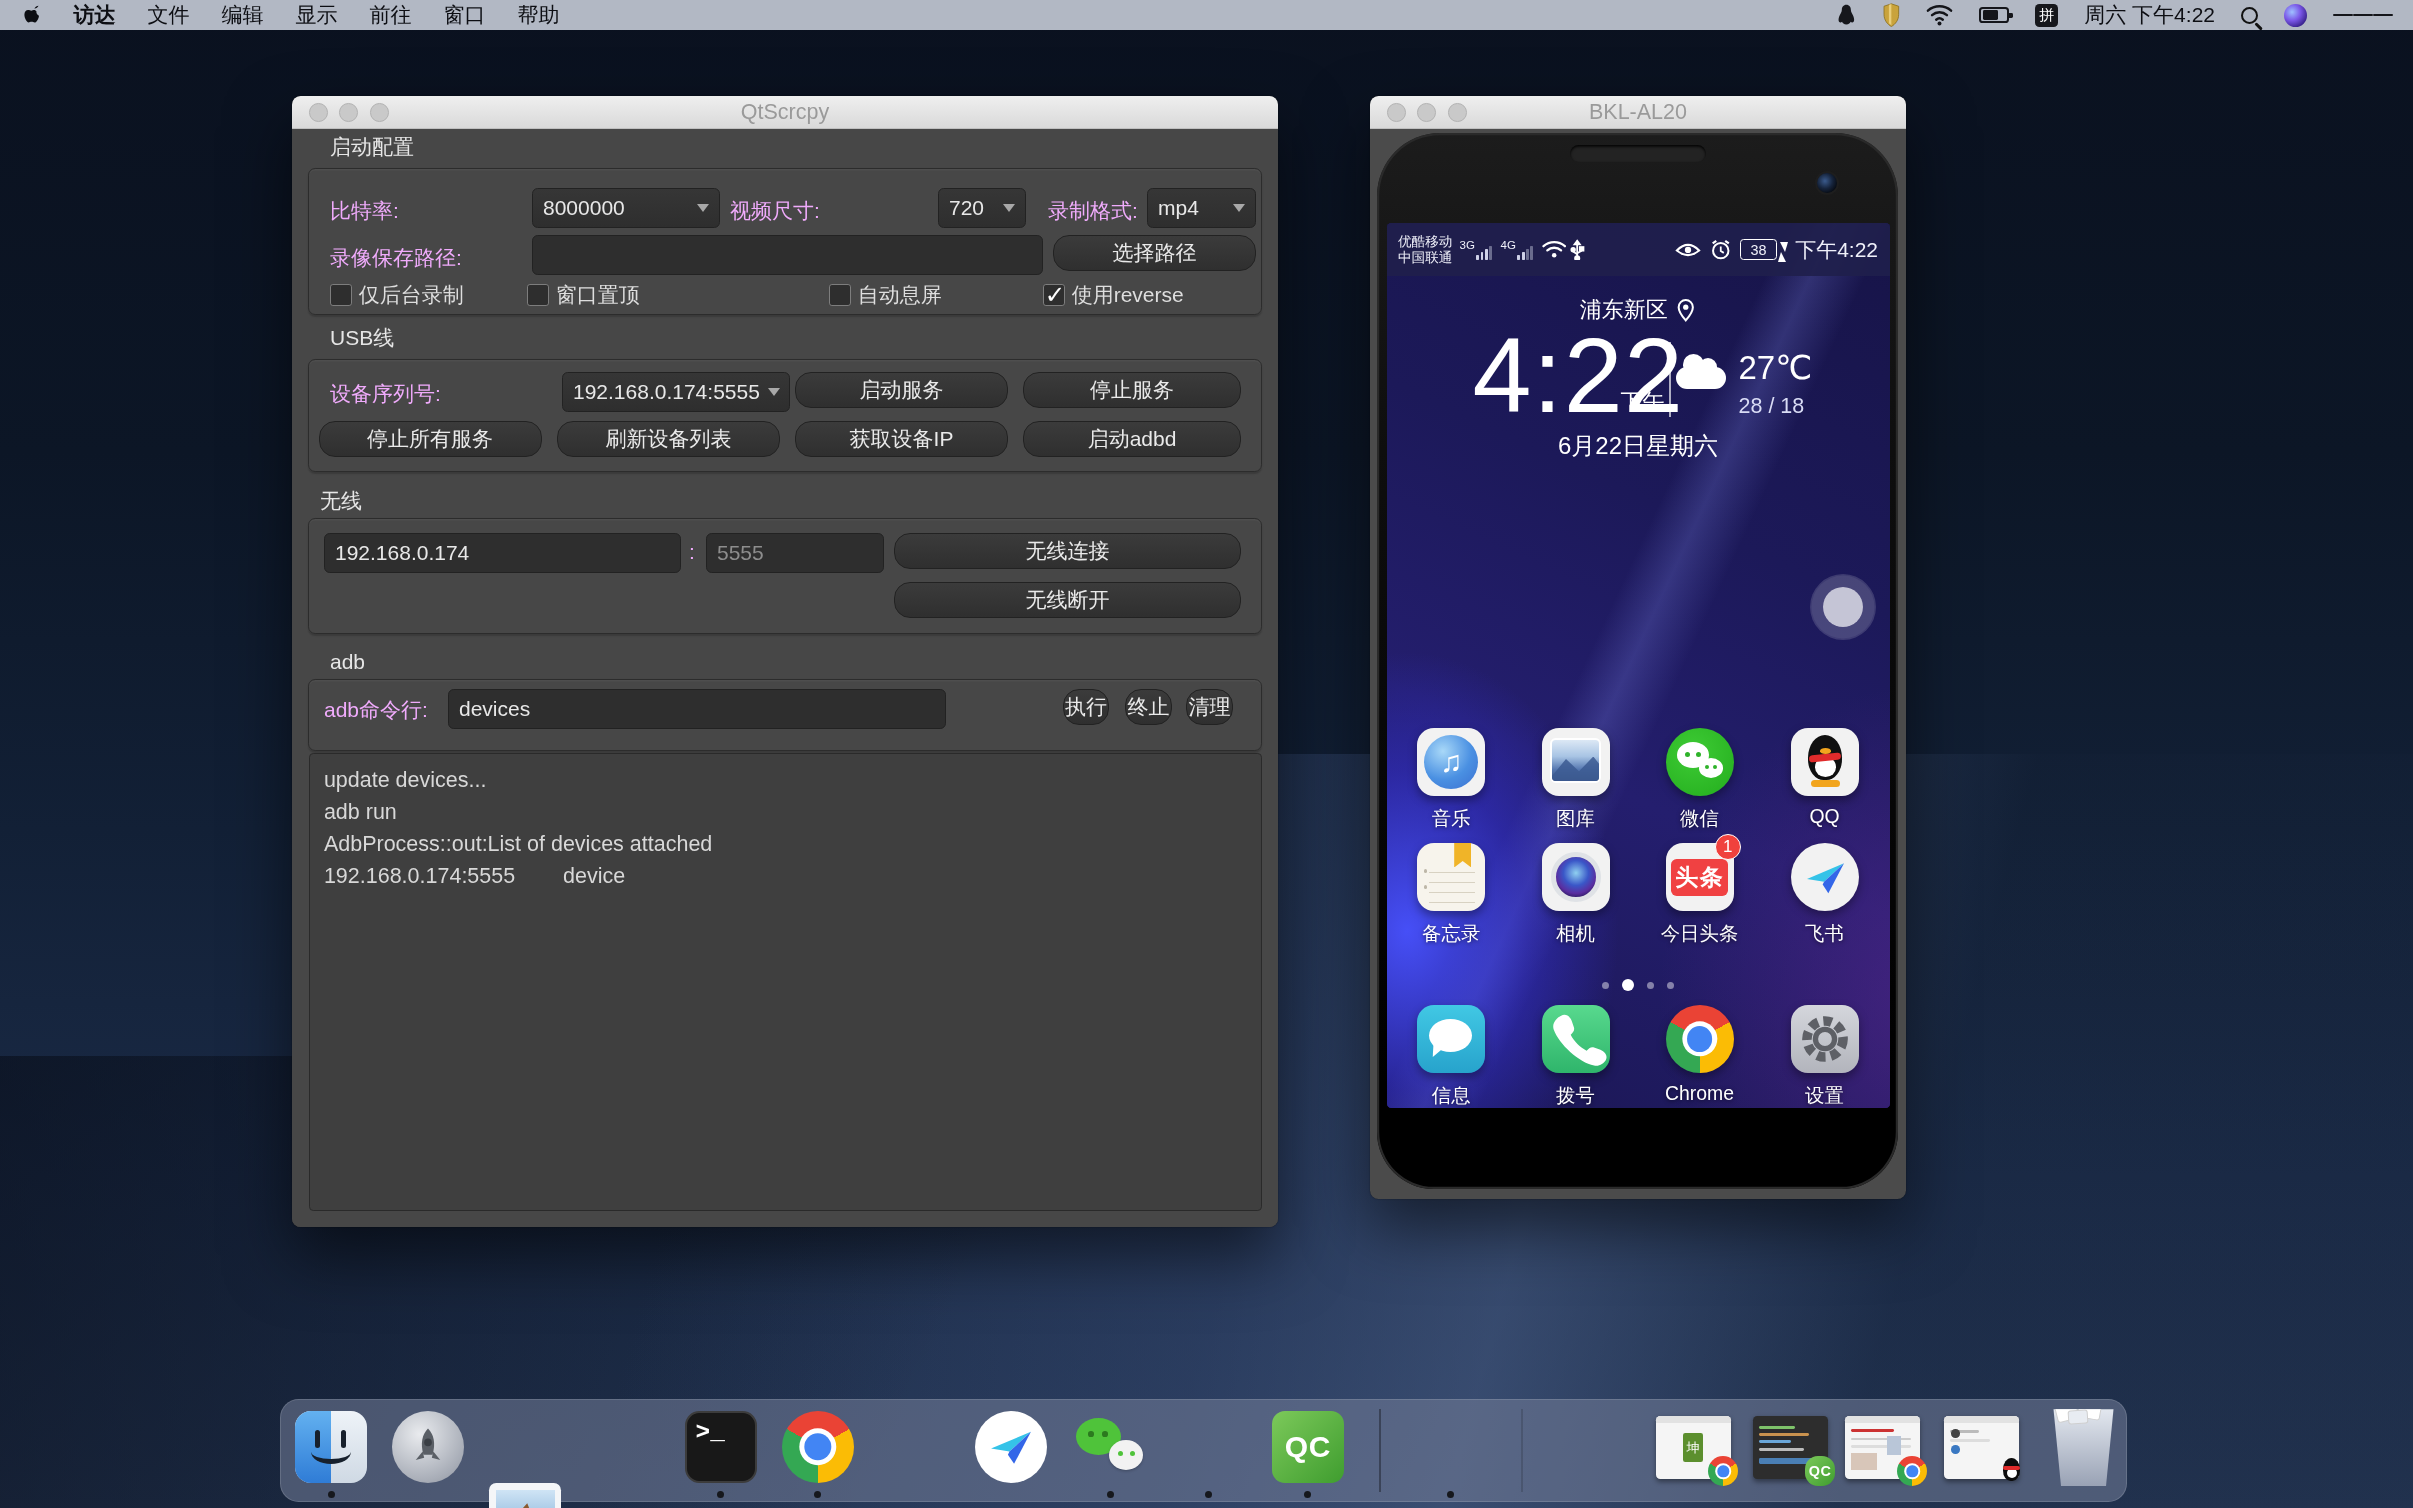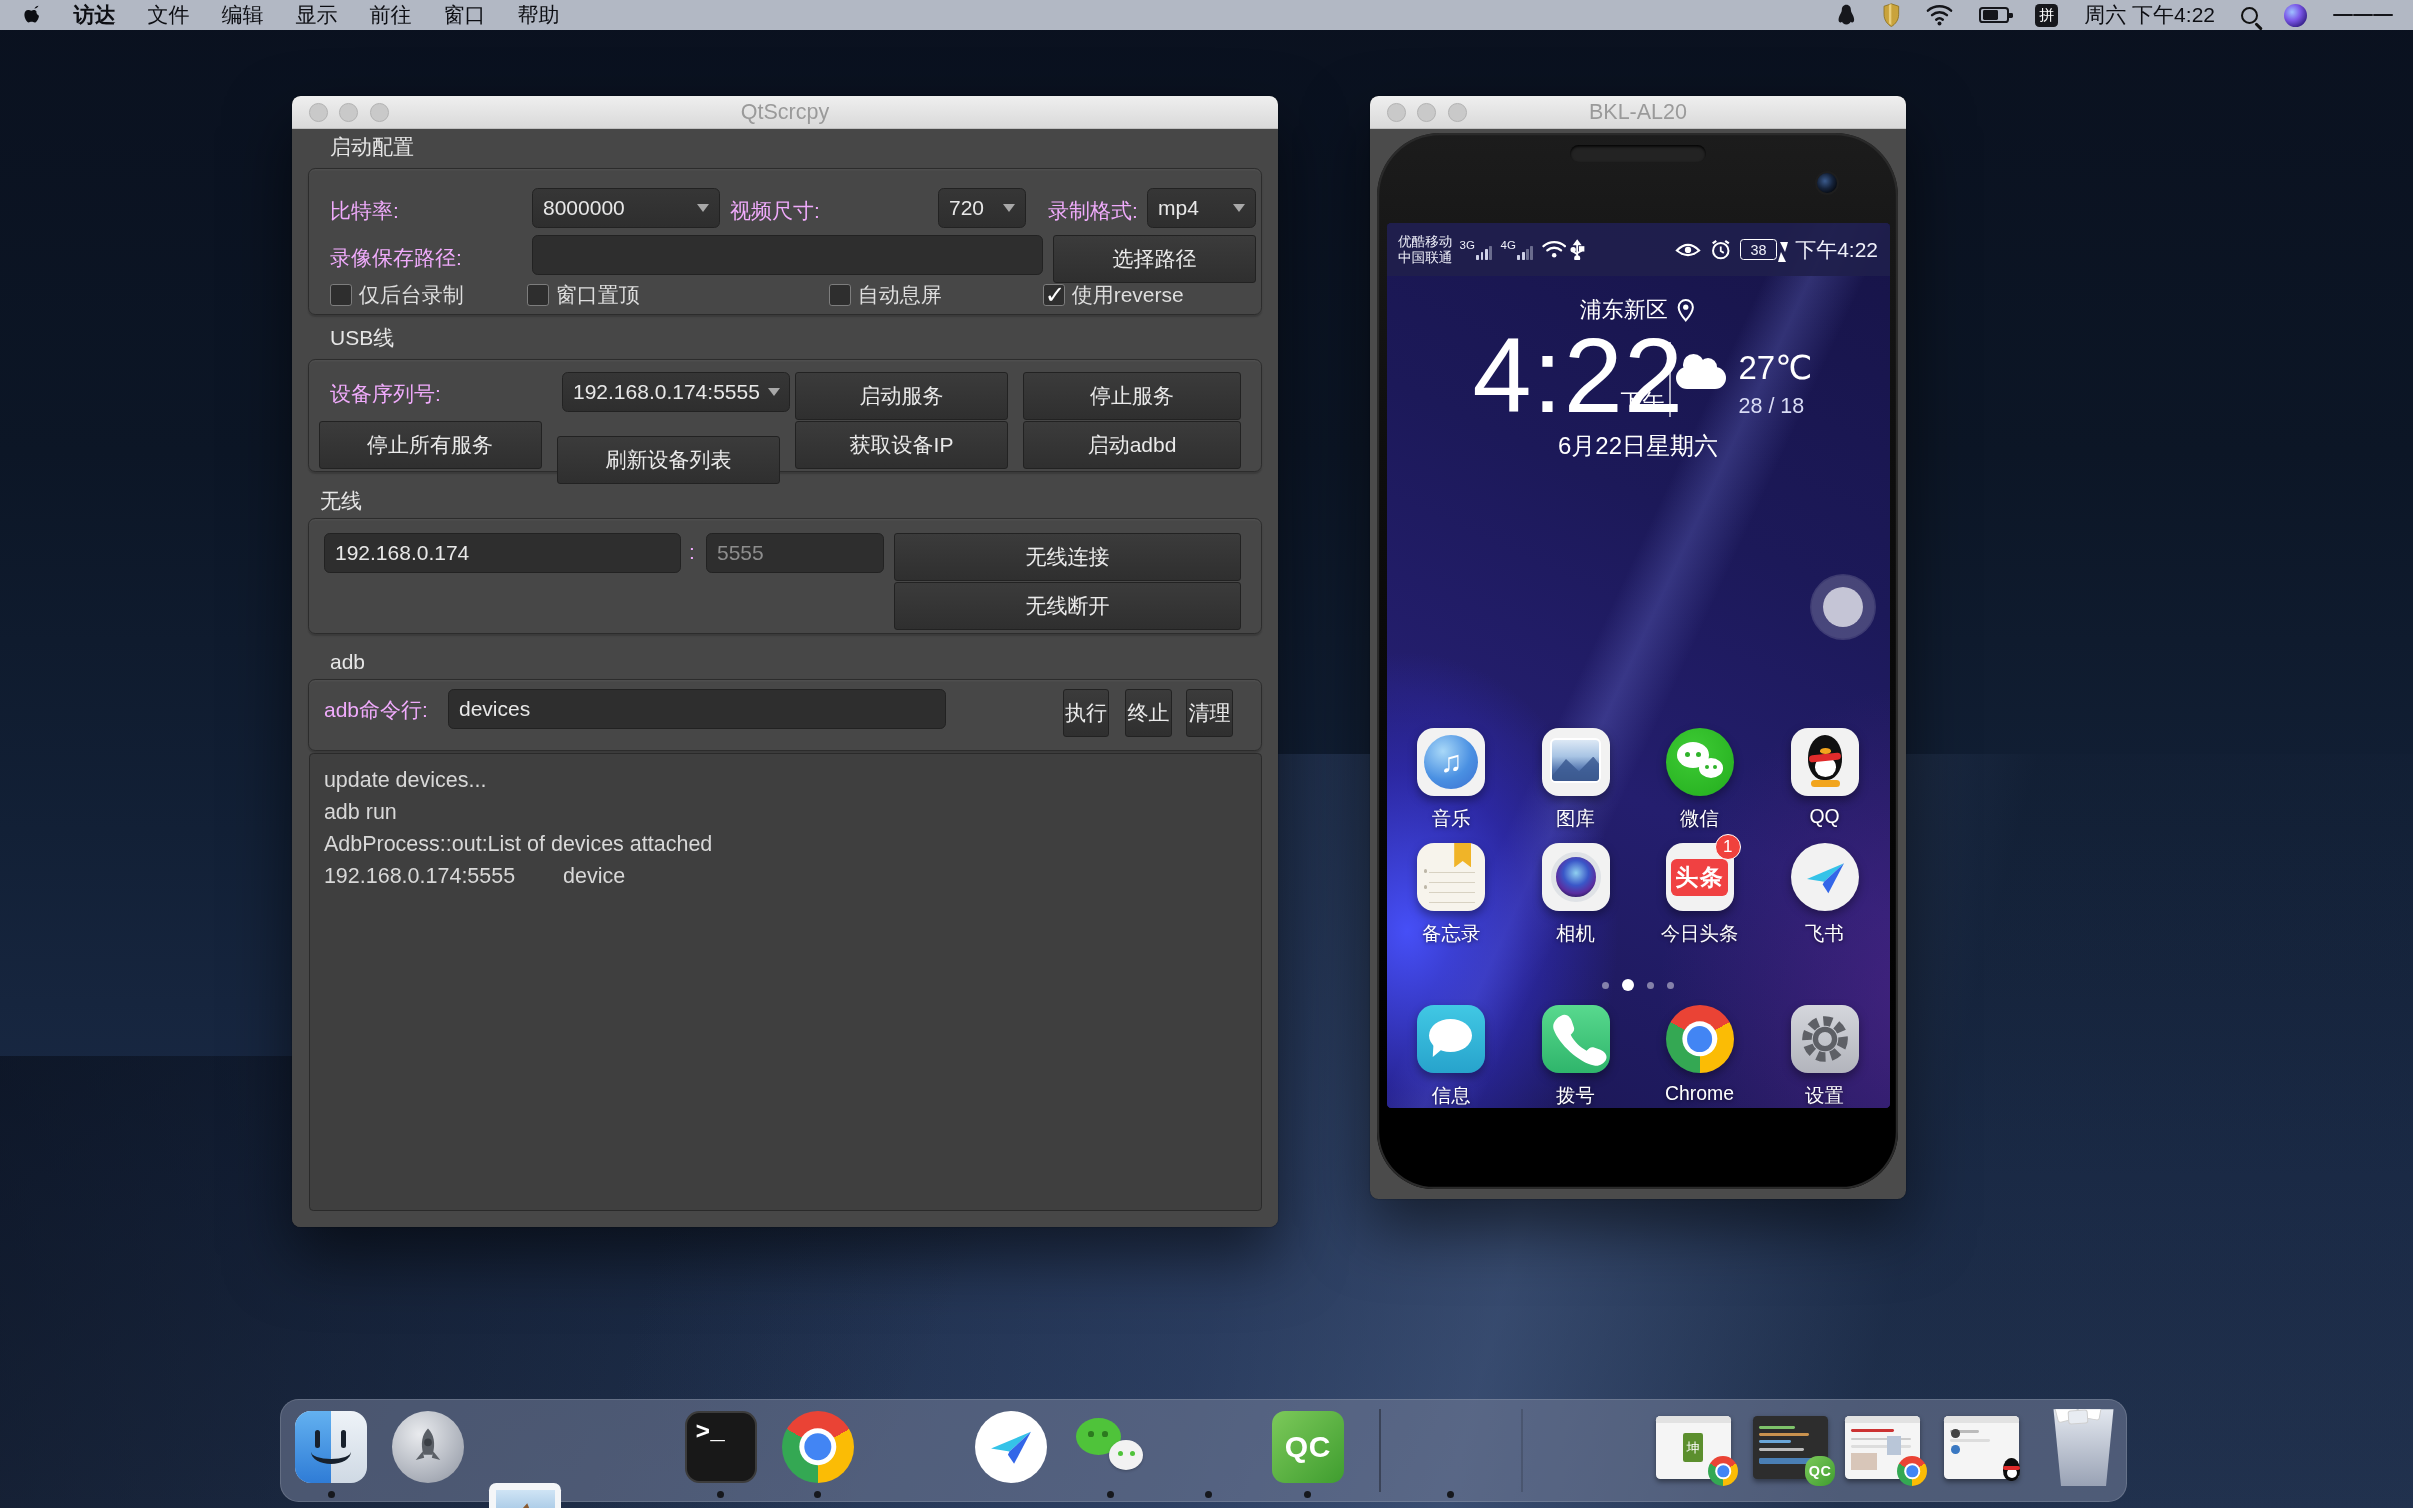--- a/index.html
+++ b/index.html
@@ -49,21 +49,21 @@
   .qt-body { position:absolute; left:0; top:33px; right:0; bottom:0; background:#474747; border-radius:0 0 8.6px 8.6px; }
   .qsec { position:absolute; color:#e6e6e6; font-size:21px; }
   .gbox { position:absolute; border:1.4px solid #2c2c2c; border-radius:7.2px;
     box-shadow:inset 0 1.4px 0 rgba(255,255,255,.04), 0 1.4px 1.4px rgba(0,0,0,.18); }
   .qlbl { position:absolute; color:#f0abfc; font-size:21px; }
   .qcombo { position:absolute; background:linear-gradient(#363636,#2e2e2e); border:1.4px solid #222;
     border-radius:5.7px; color:#e8e8e8; font-size:21px; display:flex; align-items:center;
     justify-content:space-between; padding:0 10px; height:40px; }
   .qcombo .arr { width:0; height:0; border-left:6.5px solid transparent; border-right:6.5px solid transparent; border-top:8.6px solid #a8a8a8; margin-left:8.6px; }
   .qbtn { position:absolute; background:linear-gradient(#3b3b3b,#2f2f2f); border:1.4px solid #222;
-    border-radius:3px; color:#eaeaea; font-size:21px; display:flex; align-items:center; justify-content:center; height:48px; }
+    border-radius:16px; color:#eaeaea; font-size:21px; display:flex; align-items:center; justify-content:center; height:36px; }
   .qinput { position:absolute; background:#2e2e2e; border:1.4px solid #222; border-radius:5.7px;
     color:#e8e8e8; font-size:21px; padding:0 10px; height:40px; font-family:"Liberation Sans",sans-serif; outline:none; }
   .qinput::placeholder { color:#8d8d8d; }
   .qcheck { position:absolute; display:flex; align-items:center; color:#dedede; font-size:21px; }
   .qcheck .box { width:21.5px; height:21.5px; border:1.4px solid #7d7d7d; background:#2e2e2e; border-radius:2.9px; margin-right:7.2px; position:relative; }
   .qcheck.checked .box::after { content:"✓"; position:absolute; left:0.7px; top:-5px; color:#fff; font-size:24.4px; font-weight:bold; }
   .qlog { position:absolute; background:#3f3f3f; border:1.4px solid #2a2a2a; border-radius:4.3px;
     color:#d8d8d8; font-size:21.5px; line-height:32px; padding:10px 14.4px; white-space:pre-wrap; }
 
   
@@ -318,21 +318,21 @@
     <div class="qsec" style="left:38px; top:195px;">USB线</div>
     <div class="gbox" style="left:16px; top:230px; width:954px; height:113px;"></div>
     <div class="qlbl" style="left:38px; top:251px;">设备序列号:</div>
     <div class="qcombo" style="left:270px; top:243px; width:228px;">
       <span>192.168.0.174:5555</span>
         <span class="arr"></span>
     </div>
     <div class="qbtn" style="left:503px; top:243px; width:213px;">启动服务</div>
     <div class="qbtn" style="left:731px; top:243px; width:218px;">停止服务</div>
     <div class="qbtn" style="left:26.6px; top:292px; width:223px;">停止所有服务</div>
-    <div class="qbtn" style="left:265px; top:292px; width:223px;margin-top:15px;">刷新设备列表</div>
+    <div class="qbtn" style="left:265px; top:292px; width:223px;">刷新设备列表</div>
     <div class="qbtn" style="left:503px; top:292px; width:213px;">获取设备IP</div>
     <div class="qbtn" style="left:731px; top:292px; width:218px;">启动adbd</div>
 
     <div class="qsec" style="left:28px; top:358px;">无线</div>
     <div class="gbox" style="left:16px; top:389px; width:954px; height:116px;"></div>
     <input class="qinput" style="left: 32px; top: 404px; width: 357px;" value="192.168.0.174">
     <div class="qlbl" style="left:397px; top:411px;">:</div>
     <input class="qinput" style="left: 414px; top: 404px; width: 178px;" placeholder="5555">
     <div class="qbtn" style="left:602px; top:404px; width:347px;">无线连接</div>
     <div class="qbtn" style="left:602px; top:453px; width:347px;">无线断开</div>

